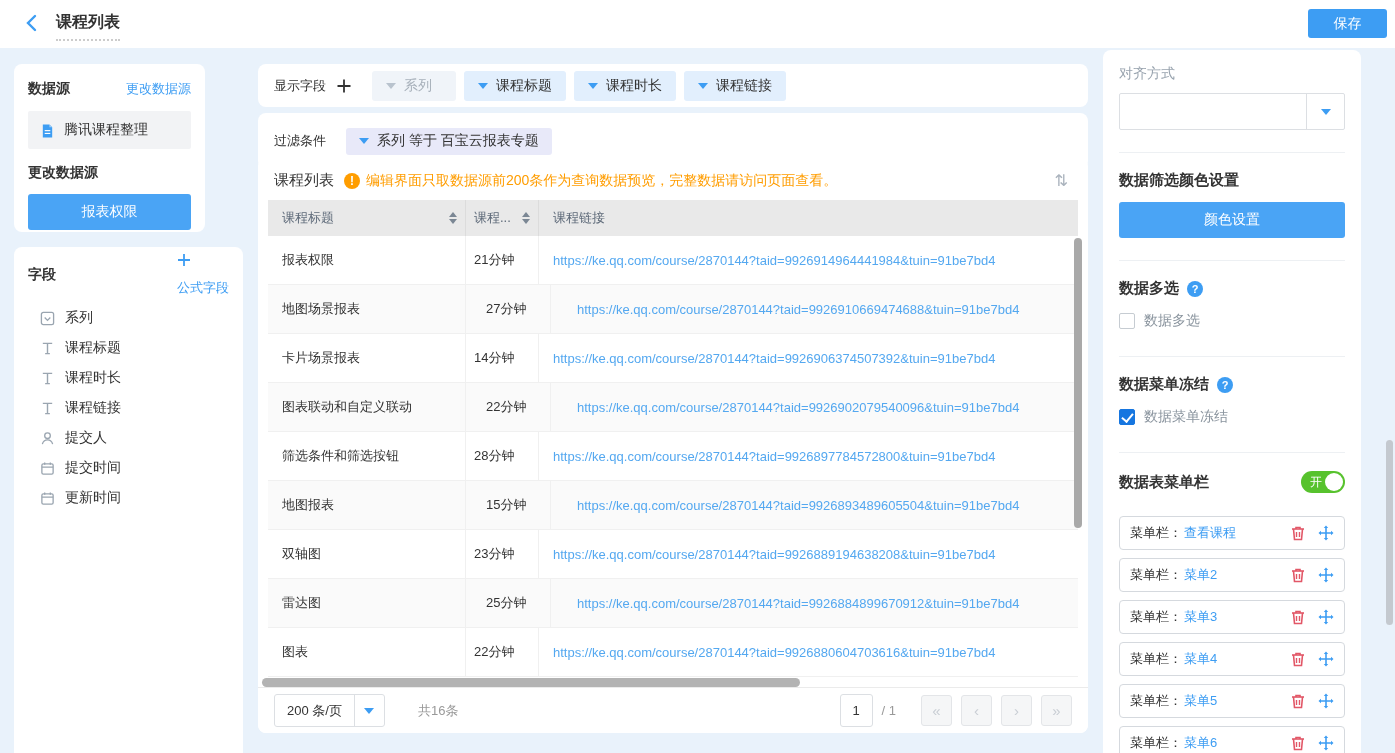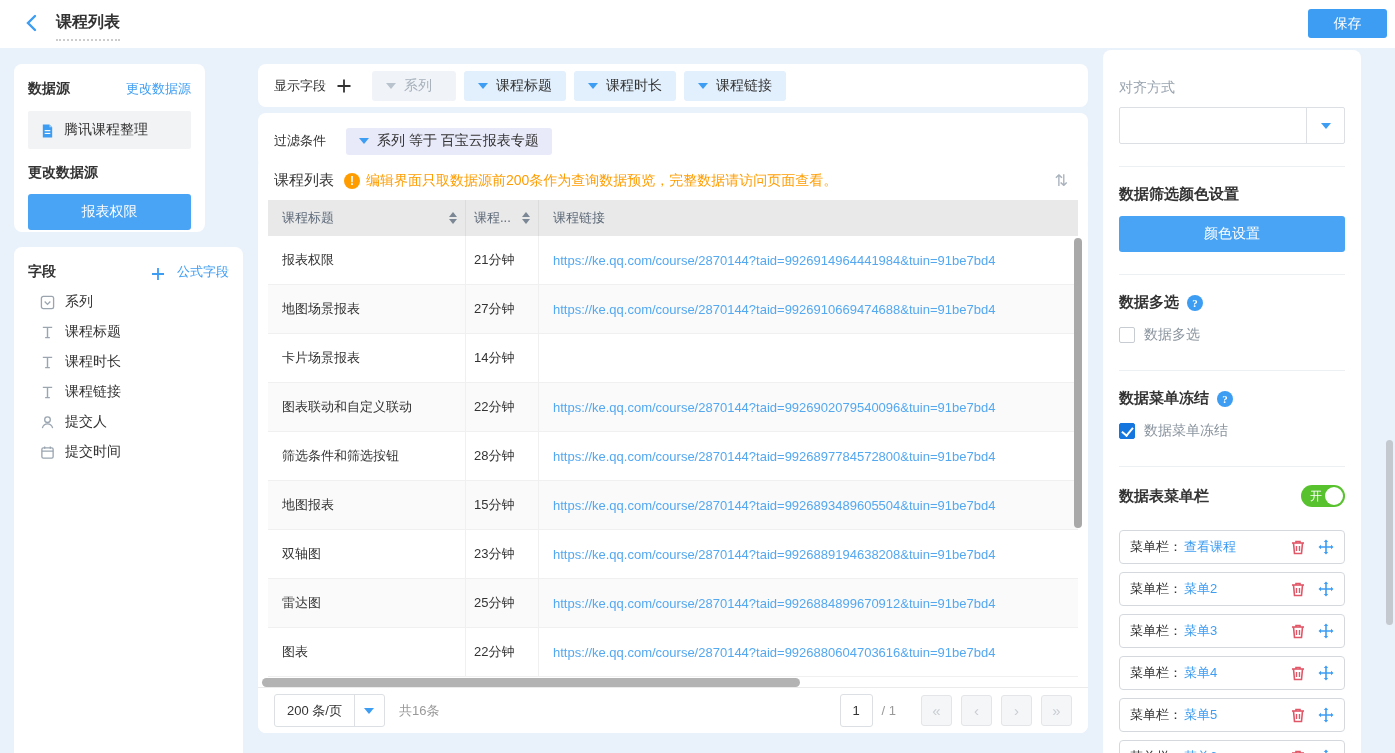--- a/index.html
+++ b/index.html
@@ -23,21 +23,21 @@
   
   .ds-card{left:14px;top:64px;width:191px;height:168px;padding:16px 14px;}
   .row-between{display:flex;align-items:center;justify-content:space-between;}
   .sec-title{font-size:14px;font-weight:bold;color:#333;}
   .blue-link{color:var(--blue);font-size:13px;cursor:pointer;text-decoration:none;}
   .ds-item{margin-top:13px;height:38px;background:#f2f3f5;border-radius:2px;display:flex;
            align-items:center;gap:9px;padding:0 12px;cursor:pointer;}
   .perm-title{margin-top:15px;}
   .blue-btn{display:block;width:100%;height:36px;margin-top:12px;background:var(--btn-blue);
             color:#fff;border:none;border-radius:3px;font-size:14px;cursor:pointer;}
-  .fields-card{left:14px;top:247px;width:229px;height:506px;padding:16px 14px;
+  .fields-card{left:14px;top:247px;width:229px;height:506px;padding:6px 14px;
                border-radius:8px 8px 0 0;}
   .field-list{list-style:none;margin-top:6px;}
   .field-item{display:flex;align-items:center;gap:10px;height:30px;padding-left:12px;
               color:#333;cursor:pointer;}
   .f-icon{width:15px;height:15px;display:inline-flex;color:#9aa5b0;flex:none;}
   .plus-icon{display:inline-flex;width:14px;height:14px;}
 
   
   .display-bar{left:258px;top:64px;width:830px;height:43px;padding:0 16px;display:flex;
                align-items:center;gap:8px;}
@@ -66,53 +66,53 @@
   .th{display:flex;align-items:center;height:100%;border-right:1px solid #dcdcdc;}
   .th1{width:198px;padding:0 8px 0 14px;justify-content:space-between;cursor:pointer;}
   .th2{width:73px;padding:0 8px;justify-content:space-between;cursor:pointer;}
   .th3{flex:1;padding:0 14px;border-right:none;}
   .sorter{display:inline-flex;flex-direction:column;gap:2px;}
   .sorter i{width:0;height:0;border-left:4px solid transparent;border-right:4px solid transparent;}
   .sorter .up{border-bottom:5px solid #7b8794;}
   .sorter .dn{border-top:5px solid #7b8794;}
   .tbody{height:441px;overflow:hidden;}
   .trow{display:flex;height:49px;border-bottom:1px solid #f0f0f0;font-size:13px;}
-  .trow.alt{background:#fafafa;}
+  .trow.alt{background:#fafafa;gap:12px;}
   .td{display:flex;align-items:center;border-right:1px solid #f0f0f0;overflow:hidden;white-space:nowrap;}
   .td1{width:198px;padding:0 14px;color:#333;}
   .td2{width:73px;padding:8px 8px;color:#333;}
   .td3{flex:1;padding:0 14px;border-right:none;}
   .td3 span{color:var(--link);cursor:pointer;}
   .vscroll{position:absolute;right:6px;top:80px;width:8px;height:290px;background:#a9a9a9;
            border-radius:4px;cursor:pointer;}
   .hscroll{position:absolute;left:4px;top:520px;width:538px;height:9px;background:#b3b3b3;
            border-radius:5px;cursor:pointer;}
   .tfoot{position:absolute;left:0;right:0;bottom:0;height:46px;border-top:1px solid #ebebeb;
-         display:flex;align-items:center;padding:0 16px;background:#fff;}
+         display:flex;align-items:center;padding:0 16px;background:#fff;gap:19px;}
   .psize{display:flex;height:33px;border:1px solid #dcdfe3;border-radius:3px;cursor:pointer;background:#fff;}
   .psize-val{display:flex;align-items:center;padding:0 12px;font-size:13px;color:#333;}
   .psize-cap{width:30px;display:flex;align-items:center;justify-content:center;border-left:1px solid #dcdfe3;}
   .total{margin-left:14px;color:#999;font-size:13px;}
   .pager{margin-left:auto;display:flex;align-items:center;gap:9px;}
   .pnum{width:33px;height:33px;border:1px solid #dcdfe3;border-radius:3px;display:flex;
         align-items:center;justify-content:center;font-size:13px;color:#333;background:#fff;}
   .ptotal{color:#999;font-size:13px;margin-right:16px;}
   .navbtn{width:31px;height:31px;background:#f5f6f7;border:1px solid #e3e5e8;border-radius:3px;
           color:#c9ced4;font-size:15px;display:flex;align-items:center;justify-content:center;cursor:pointer;}
 
   
-  .right-card{left:1103px;top:50px;width:258px;height:703px;padding:14px 16px;
+  .right-card{left:1103px;top:50px;width:258px;height:703px;padding:0 16px;
               border-radius:8px 8px 0 0;overflow:hidden;}
   .align-label{margin-top:15px;color:#98a3ae;font-size:14px;}
   .select{margin-top:10px;height:37px;border:1px solid #dcdfe3;border-radius:2px;display:flex;
           cursor:pointer;background:#fff;}
   .select .val{flex:1;display:flex;align-items:center;padding:0 10px;color:#333;}
   .select .cap{width:38px;display:flex;align-items:center;justify-content:center;border-left:1px solid #dcdfe3;}
   .hr{border:none;border-top:1px solid #edf0f3;margin-top:22px;}
-  .r-sec{margin-top:18px;display:flex;align-items:center;gap:8px;font-family:Liberation Serif, serif;}
+  .r-sec{margin-top:18px;display:flex;align-items:center;gap:8px;}
   .r-sec .sec-title{font-size:15px;}
   .help-ic{width:16px;height:16px;border-radius:50%;background:var(--blue);color:#fff;font-size:11px;
            font-weight:bold;display:flex;align-items:center;justify-content:center;cursor:pointer;}
   .cb-row{margin-top:14px;display:flex;align-items:center;gap:9px;color:#8a949e;cursor:pointer;}
   .cb{width:16px;height:16px;border:1px solid #c6ccd2;border-radius:2px;background:#fff;flex:none;}
   .cb.checked{background:#1676e0;border-color:#1676e0;position:relative;}
   .cb.checked::after{content:"";position:absolute;left:4px;top:1px;width:5px;height:9px;
            border:solid #fff;border-width:0 2px 2px 0;transform:rotate(40deg);}
   .toggle{margin-left:auto;width:44px;height:22px;background:var(--green);border-radius:11px;
           position:relative;cursor:pointer;color:#fff;font-size:12px;line-height:22px;padding-left:9px;}
@@ -156,21 +156,21 @@
     </span>
     <span>腾讯课程整理</span>
   </div>
   <div class="sec-title perm-title">更改数据源</div>
   <button class="blue-btn">报表权限</button>
 </div>
 
 <div class="card fields-card">
   <div class="row-between">
     <span class="sec-title">字段</span>
-    <a class="blue-link" style="display:flex;align-items:flex-end;gap:12px;">
+    <a class="blue-link" style="display:flex;align-items:flex-start;gap:12px;flex-direction:column;">
       <span class="plus-icon">
         <svg viewBox="0 0 14 14" width="14" height="14">
             <path d="M7 1v12M1 7h12" stroke="#3d9df3" stroke-width="1.8"></path>
           </svg>
       </span>
       <span>公式字段</span>
     </a>
   </div>
   <ul class="field-list">
 
@@ -224,20 +224,29 @@
       <li class="field-item">
         <span class="f-icon">
           <svg viewBox="0 0 16 16" width="15" height="15">
             <rect x="2" y="3" width="12" height="11" rx="1.5" fill="none" stroke="currentColor" stroke-width="1.4"></rect>
             <path d="M5 1.5V4M11 1.5V4M2 6.5h12" stroke="currentColor" stroke-width="1.4"></path>
           </svg>
         </span>
         <span>提交时间</span>
       </li>
 
+      <li class="field-item">
+        <span class="f-icon">
+          <svg viewBox="0 0 16 16" width="15" height="15">
+            <rect x="2" y="3" width="12" height="11" rx="1.5" fill="none" stroke="currentColor" stroke-width="1.4"></rect>
+            <path d="M5 1.5V4M11 1.5V4M2 6.5h12" stroke="currentColor" stroke-width="1.4"></path>
+          </svg>
+        </span>
+        <span>更新时间</span>
+      </li>
     </ul>
 </div>
 
 <div class="card display-bar">
   <span class="bar-label">显示字段</span>
   <span class="plus-icon" style="width:16px;height:16px">
     <svg viewBox="0 0 16 16" width="16" height="16">
         <path d="M8 1.5v13M1.5 8h13" stroke="#333" stroke-width="1.8"></path>
       </svg>
   </span>
@@ -316,20 +325,23 @@
         <div class="td td1">地图场景报表</div>
         <div class="td td2">27分钟</div>
         <div class="td td3">
           <span>https://ke.qq.com/course/2870144?taid=9926910669474688&amp;tuin=91be7bd4</span>
         </div>
       </div>
 
       <div class="trow">
         <div class="td td1">卡片场景报表</div>
         <div class="td td2">14分钟</div>
+        <div class="td td3">
+          <span>https://ke.qq.com/course/2870144?taid=9926906374507392&amp;tuin=91be7bd4</span>
+        </div>
       </div>
 
       <div class="trow alt">
         <div class="td td1">图表联动和自定义联动</div>
         <div class="td td2">22分钟</div>
         <div class="td td3">
           <span>https://ke.qq.com/course/2870144?taid=9926902079540096&amp;tuin=91be7bd4</span>
         </div>
       </div>
 

